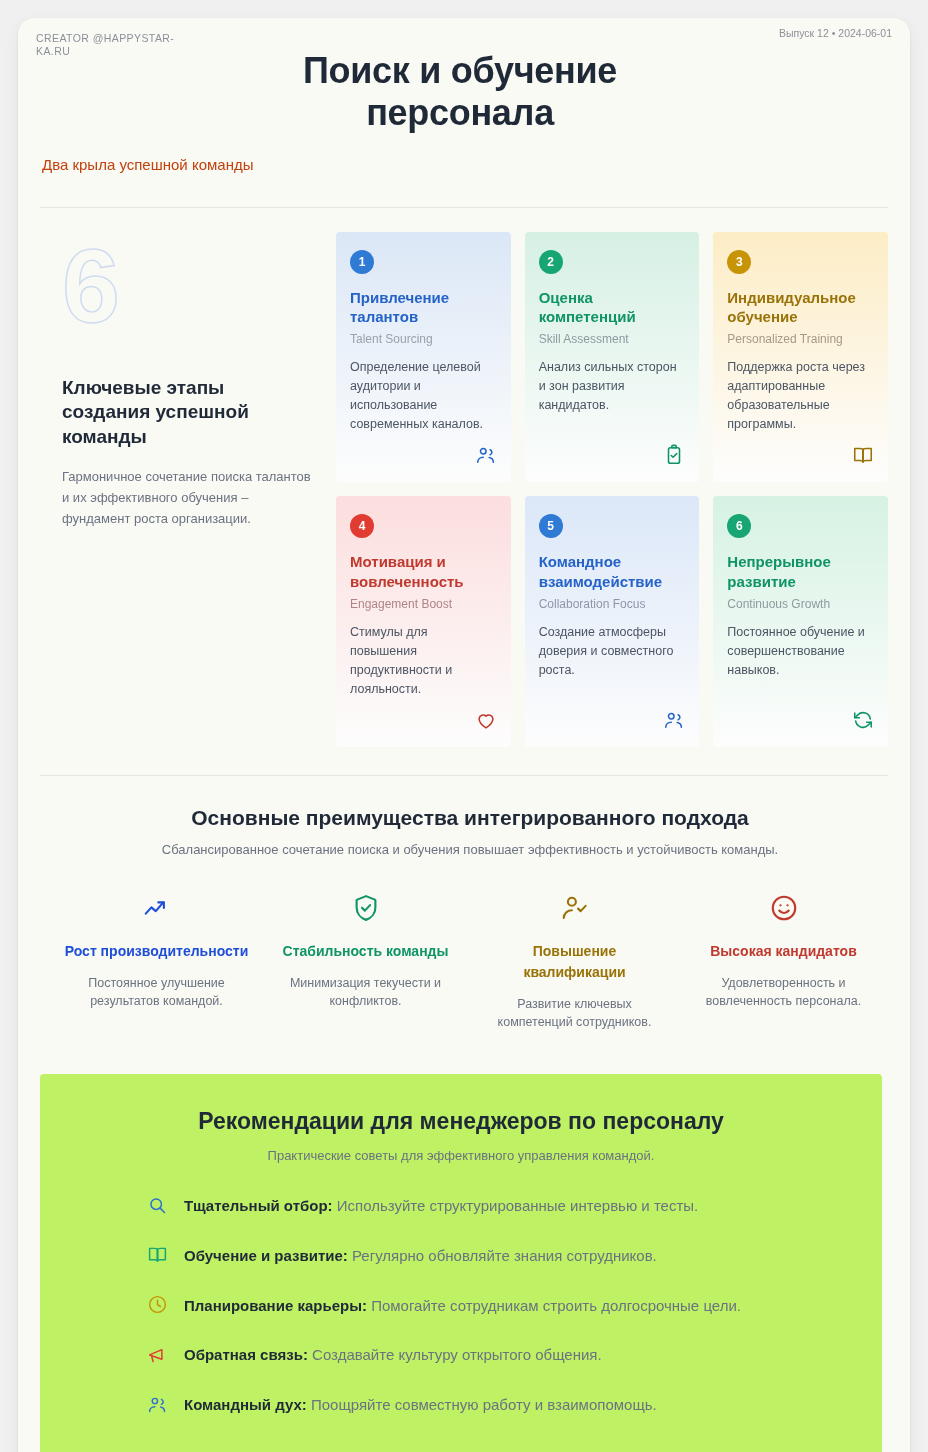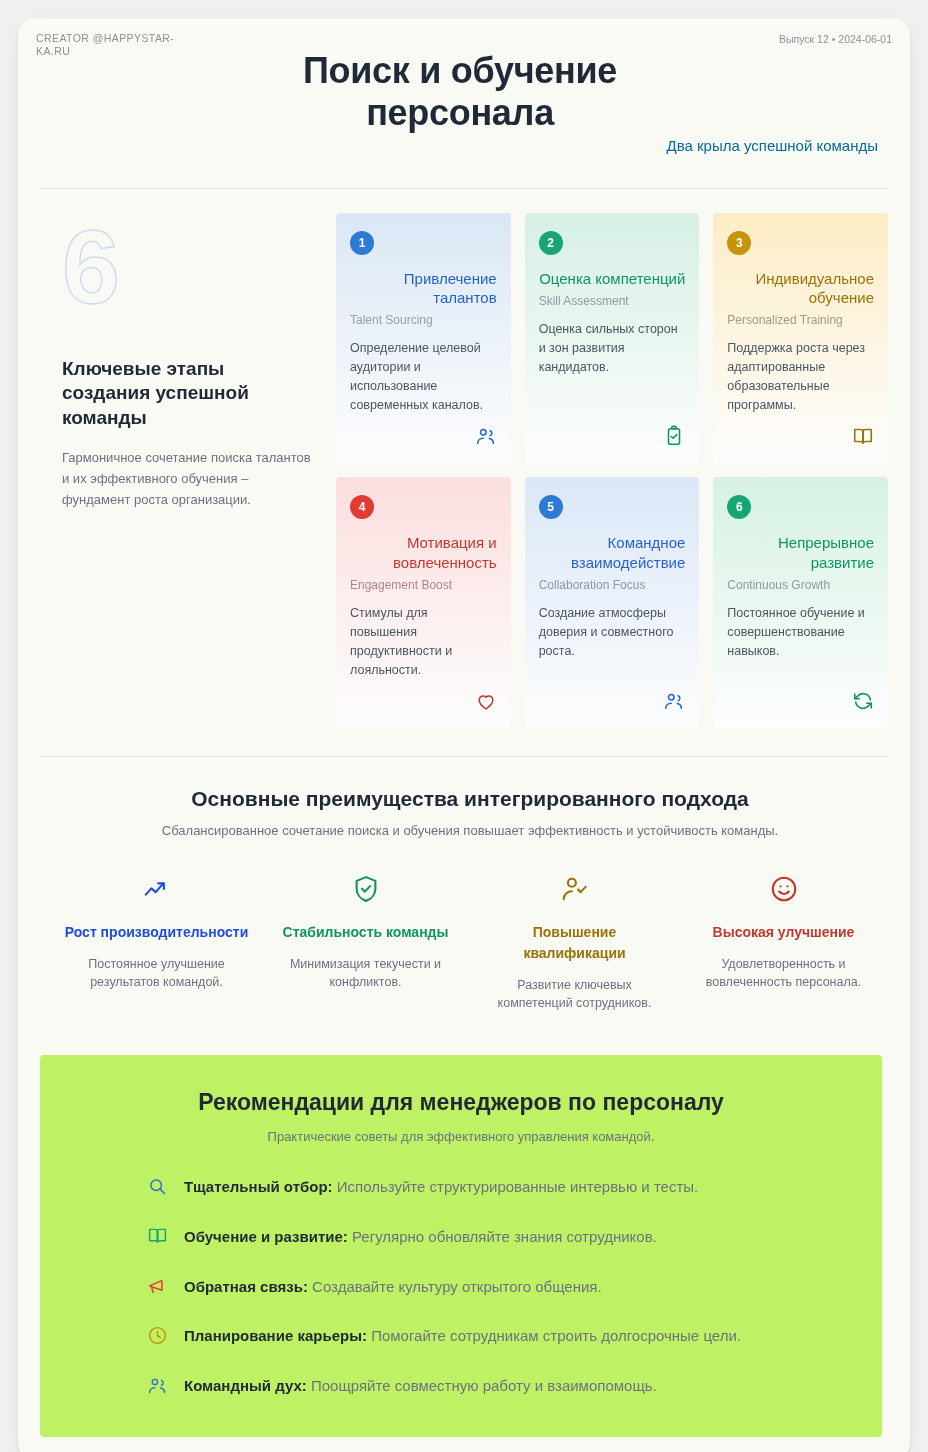--- a/index.html
+++ b/index.html
@@ -32,42 +32,42 @@
     width: 170px;
     font-size: 10.5px;
     letter-spacing: 0.04em;
     line-height: 1.25;
     color: #8b8f99;
     text-transform: uppercase;
   }
   .issue {
     position: absolute;
     right: 18px;
-    top: 14px;
+    top: 8px;
     width: 130px;
     text-align: right;
     font-size: 10.5px;
     line-height: 1.35;
     color: #8b8f99;
   }
   .title {
     text-align: center;
     font-size: 36px;
     line-height: 1.18;
     font-weight: bold;
     color: #1f2937;
     letter-spacing: -0.3px;
     max-width: 420px;
     margin: 0 auto;
   }
   .subtitle {
-    text-align: right;
+    text-align: left;
     font-size: 15px;
-    color: #0369a1;
-    margin-top: 2px;
+    color: #c2410c;
+    margin-top: 21px;
   }
   .rule {
     height: 1px;
     background: #e6e6e0;
     margin: 20px 22px 0 22px;
   }
 
   
   .stages {
     display: flex;
@@ -127,24 +127,23 @@
     color: #ffffff;
     font-size: 12px;
     font-weight: bold;
     display: flex;
     align-items: center;
     justify-content: center;
     margin-bottom: 14px;
   }
   .card-title {
     font-size: 15px;
-    font-weight: normal;
+    font-weight: bold;
     line-height: 1.28;
     margin-bottom: 6px;
-    text-align: right;
   }
   .card-sub {
     font-size: 12px;
     color: #9aa0ab;
     margin-bottom: 12px;
   }
   .card-desc {
     font-size: 12.5px;
     line-height: 1.52;
     color: #4b5563;
@@ -284,21 +283,21 @@
               <circle cx="9" cy="8" r="3"></circle>
               <path d="M3 20c0-3.3 2.7-5.5 6-5.5"></path>
               <path d="M16.5 6.2a3 3 0 0 1 0 5.6"></path>
               <path d="M15.5 14.8c2.6.5 4.5 2.5 4.5 5.2"></path>
             </svg></span>
         </div>
         <div class="card" style="background: linear-gradient(rgb(214, 240, 228) 0%, rgb(253, 253, 253) 100%);">
           <div class="badge" style="background:#16a573">2</div>
           <div class="card-title" style="color:#0f9466">Оценка компетенций</div>
           <div class="card-sub" style="color:#8e9aa0">Skill Assessment</div>
-          <div class="card-desc">Оценка сильных сторон и зон развития кандидатов.</div>
+          <div class="card-desc">Анализ сильных сторон и зон развития кандидатов.</div>
           <span class="card-icon"><svg width="22" height="22" viewBox="0 0 24 24" fill="none" stroke="#0f9466" stroke-width="1.7" stroke-linecap="round" stroke-linejoin="round">
               <rect x="6" y="4" width="12" height="17" rx="2"></rect>
               <path d="M9.5 4V3a1.5 1.5 0 0 1 1.5-1.5h2A1.5 1.5 0 0 1 14.5 3v1z"></path>
               <path d="M9 12.5l2 2 4-4"></path>
             </svg></span>
         </div>
         <div class="card" style="background: linear-gradient(rgb(253, 237, 198) 0%, rgb(253, 253, 253) 100%);">
           <div class="badge" style="background:#c79307">3</div>
           <div class="card-title" style="color:#9a7308">Индивидуальное обучение</div>
           <div class="card-sub" style="color:#a49a85">Personalized Training</div>
@@ -384,21 +383,21 @@
         </div>
         <div class="benefit">
           <div class="benefit-icon">
             <svg width="30" height="30" viewBox="0 0 24 24" fill="none" stroke="#c0392f" stroke-width="1.7" stroke-linecap="round" stroke-linejoin="round">
               <circle cx="12" cy="12" r="9"></circle>
               <path d="M8.2 14c1 1.3 2.3 2 3.8 2s2.8-.7 3.8-2"></path>
               <circle cx="9.2" cy="9.8" r="0.9" fill="#c0392f" stroke="none"></circle>
               <circle cx="14.8" cy="9.8" r="0.9" fill="#c0392f" stroke="none"></circle>
             </svg>
           </div>
-          <div class="benefit-title" style="color:#c0392f">Высокая улучшение</div>
+          <div class="benefit-title" style="color:#c0392f">Высокая кандидатов</div>
           <div class="benefit-desc">Удовлетворенность и вовлеченность персонала.</div>
         </div>
       </div>
   </div>
 
   <div class="reco">
     <div class="reco-title">Рекомендации для менеджеров по персоналу</div>
     <div class="reco-sub">Практические советы для эффективного управления командой.</div>
     <ul class="reco-list" id="reco-list">
         <li class="reco-item">
@@ -415,35 +414,35 @@
             <svg width="21" height="21" viewBox="0 0 24 24" fill="none" stroke="#16a573" stroke-width="1.7" stroke-linecap="round" stroke-linejoin="round">
               <path d="M12 6.5v13"></path>
               <path d="M3 5h5.5c2 0 3.5 .8 3.5 1.5v13c0-.7-1.5-1.5-3.5-1.5H3z"></path>
               <path d="M21 5h-5.5c-2 0-3.5 .8-3.5 1.5v13c0-.7 1.5-1.5 3.5-1.5H21z"></path>
             </svg>
           </span>
           <span class="reco-text"><span class="reco-label">Обучение и развитие:</span> <span>Регулярно обновляйте знания сотрудников.</span></span>
         </li>
         <li class="reco-item">
           <span class="reco-icon">
+            <svg width="21" height="21" viewBox="0 0 24 24" fill="none" stroke="#c79307" stroke-width="1.7" stroke-linecap="round" stroke-linejoin="round">
+              <circle cx="12" cy="12" r="9"></circle>
+              <path d="M12 7v5.3l3.4 2"></path>
+            </svg>
+          </span>
+          <span class="reco-text"><span class="reco-label">Планирование карьеры:</span> <span>Помогайте сотрудникам строить долгосрочные цели.</span></span>
+        </li>
+        <li class="reco-item">
+          <span class="reco-icon">
             <svg width="21" height="21" viewBox="0 0 24 24" fill="none" stroke="#e03c31" stroke-width="1.7" stroke-linecap="round" stroke-linejoin="round">
               <path d="M3 12.5l14-6v11z"></path>
               <path d="M5.5 14.5l1.5 5.5"></path>
             </svg>
           </span>
           <span class="reco-text"><span class="reco-label">Обратная связь:</span> <span>Создавайте культуру открытого общения.</span></span>
-        </li>
-        <li class="reco-item">
-          <span class="reco-icon">
-            <svg width="21" height="21" viewBox="0 0 24 24" fill="none" stroke="#c79307" stroke-width="1.7" stroke-linecap="round" stroke-linejoin="round">
-              <circle cx="12" cy="12" r="9"></circle>
-              <path d="M12 7v5.3l3.4 2"></path>
-            </svg>
-          </span>
-          <span class="reco-text"><span class="reco-label">Планирование карьеры:</span> <span>Помогайте сотрудникам строить долгосрочные цели.</span></span>
         </li>
         <li class="reco-item">
           <span class="reco-icon">
             <svg width="21" height="21" viewBox="0 0 24 24" fill="none" stroke="#2f6fd0" stroke-width="1.7" stroke-linecap="round" stroke-linejoin="round">
               <circle cx="9" cy="8" r="3"></circle>
               <path d="M3 20c0-3.3 2.7-5.5 6-5.5"></path>
               <path d="M16.5 6.2a3 3 0 0 1 0 5.6"></path>
               <path d="M15.5 14.8c2.6.5 4.5 2.5 4.5 5.2"></path>
             </svg>
           </span>

